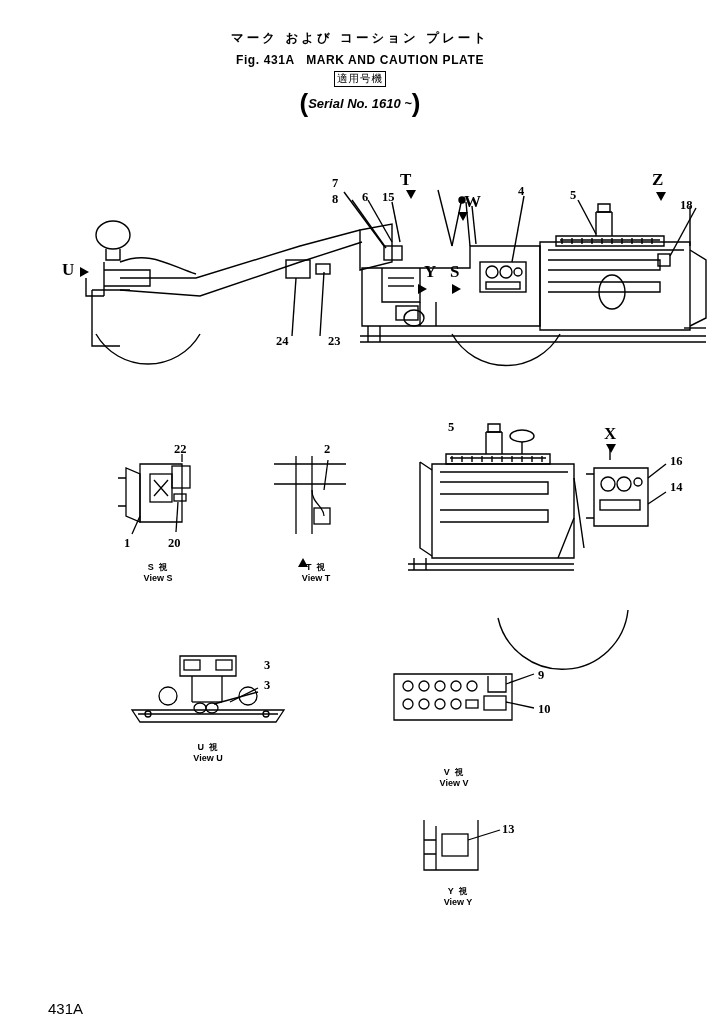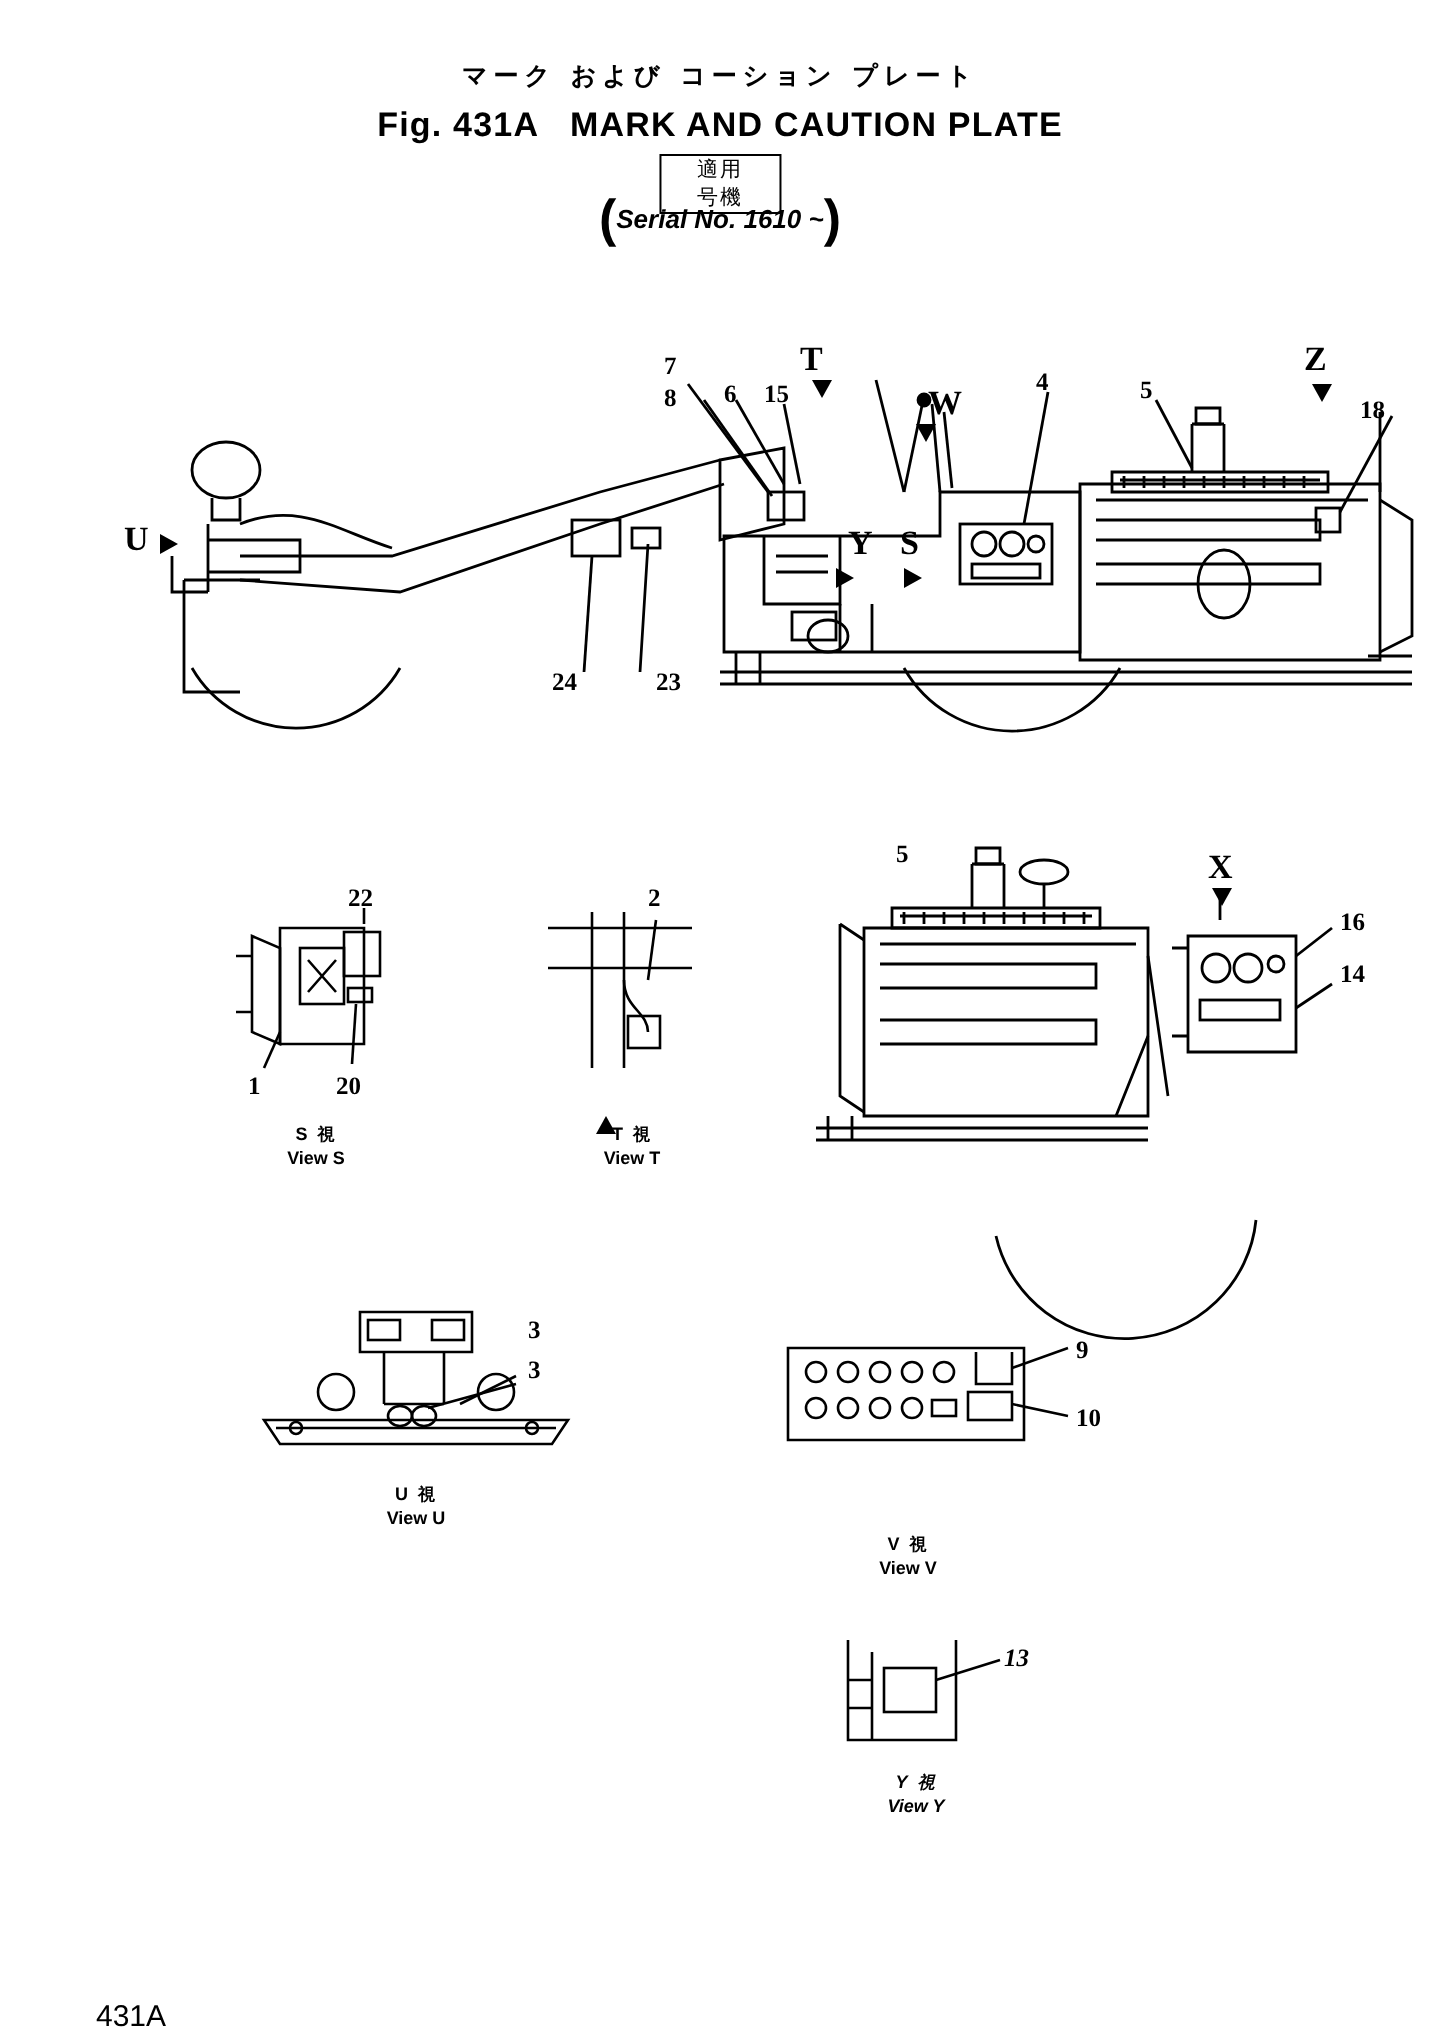--- a/index.html
+++ b/index.html
@@ -3,23 +3,23 @@
 <meta charset="utf-8">
 <style>
   html,body{margin:0;padding:0;background:#fff;}
   body{width:720px;height:1020px;position:relative;font-family:"Liberation Sans",sans-serif;color:#000;overflow:hidden;}
   .page{position:absolute;left:0;top:0;width:645px;height:1020px;}
   .abs{position:absolute;}
 
   
   #title-block{left:0;top:30px;width:720px;text-align:center;}
   .jp-top{font-size:12.5px;font-weight:bold;letter-spacing:3px;font-family:"DejaVu Sans",sans-serif;}
-  .title-main{font-size:17px;font-weight:bold;letter-spacing:.6px;margin-top:6px;}
+  .title-main{font-size:12px;font-weight:bold;letter-spacing:.6px;margin-top:6px;}
   .serial-wrap{margin-top:4px;position:relative;display:inline-block;}
-  .serial-jp{font-size:10.5px;font-family:"DejaVu Sans",sans-serif;letter-spacing:1px;border:1px solid #000;padding:0 16px;display:inline-block;}
+  .serial-jp{font-size:10.5px;font-family:"DejaVu Sans",sans-serif;letter-spacing:1px;border:1px solid #000;padding:0 2px;display:inline-block;}
   .serial-txt{font-size:13px;font-weight:bold;font-style:italic;}
   .paren{font-size:26px;font-weight:bold;vertical-align:-4px;}
 
   
   .num{font-size:12.5px;font-weight:bold;font-family:"Liberation Serif",serif;}
   .letter{font-size:17px;font-weight:bold;font-family:"Liberation Serif",serif;}
   .viewlbl{font-size:9px;font-weight:bold;text-align:center;line-height:1.15;}
   .viewlbl .jp{font-family:"DejaVu Sans",sans-serif;font-size:8.5px;letter-spacing:1px;}
   .arrow-d{width:0;height:0;border-left:5px solid transparent;border-right:5px solid transparent;border-top:9px solid #000;}
   .arrow-r{width:0;height:0;border-top:5px solid transparent;border-bottom:5px solid transparent;border-left:9px solid #000;}
@@ -302,21 +302,21 @@
     <div class="abs num" style="left:150px;top:0px;">9</div>
     <div class="abs num" style="left:150px;top:34px;">10</div>
     <div class="abs viewlbl" style="left:26px;top:74px;width:80px;margin-top:25px;">
       <div><span>V</span>&nbsp;&nbsp;<span class="jp">視</span></div>
       <div>View V</div>
     </div>
   </div>
 
 
 
-  <div class="abs" style="left:408px;top:818px;width:130px;height:110px;font-style:italic;">
+  <div class="abs" style="left:408px;top:818px;width:130px;height:110px;">
     <svg width="130" height="62" viewBox="0 0 130 62">
       <g class="ln" stroke-width="1.3">
         <path d="M16 8 L16 52 L70 52 L70 8"></path>
         <path d="M28 8 L28 52"></path>
         <path d="M16 22 L28 22 M16 36 L28 36"></path>
         <rect x="34" y="16" width="26" height="22"></rect>
         <path d="M60 22 L92 12"></path>
         <path d="M70 8 L70 2 M16 8 L16 2"></path>
       </g>
     </svg>

